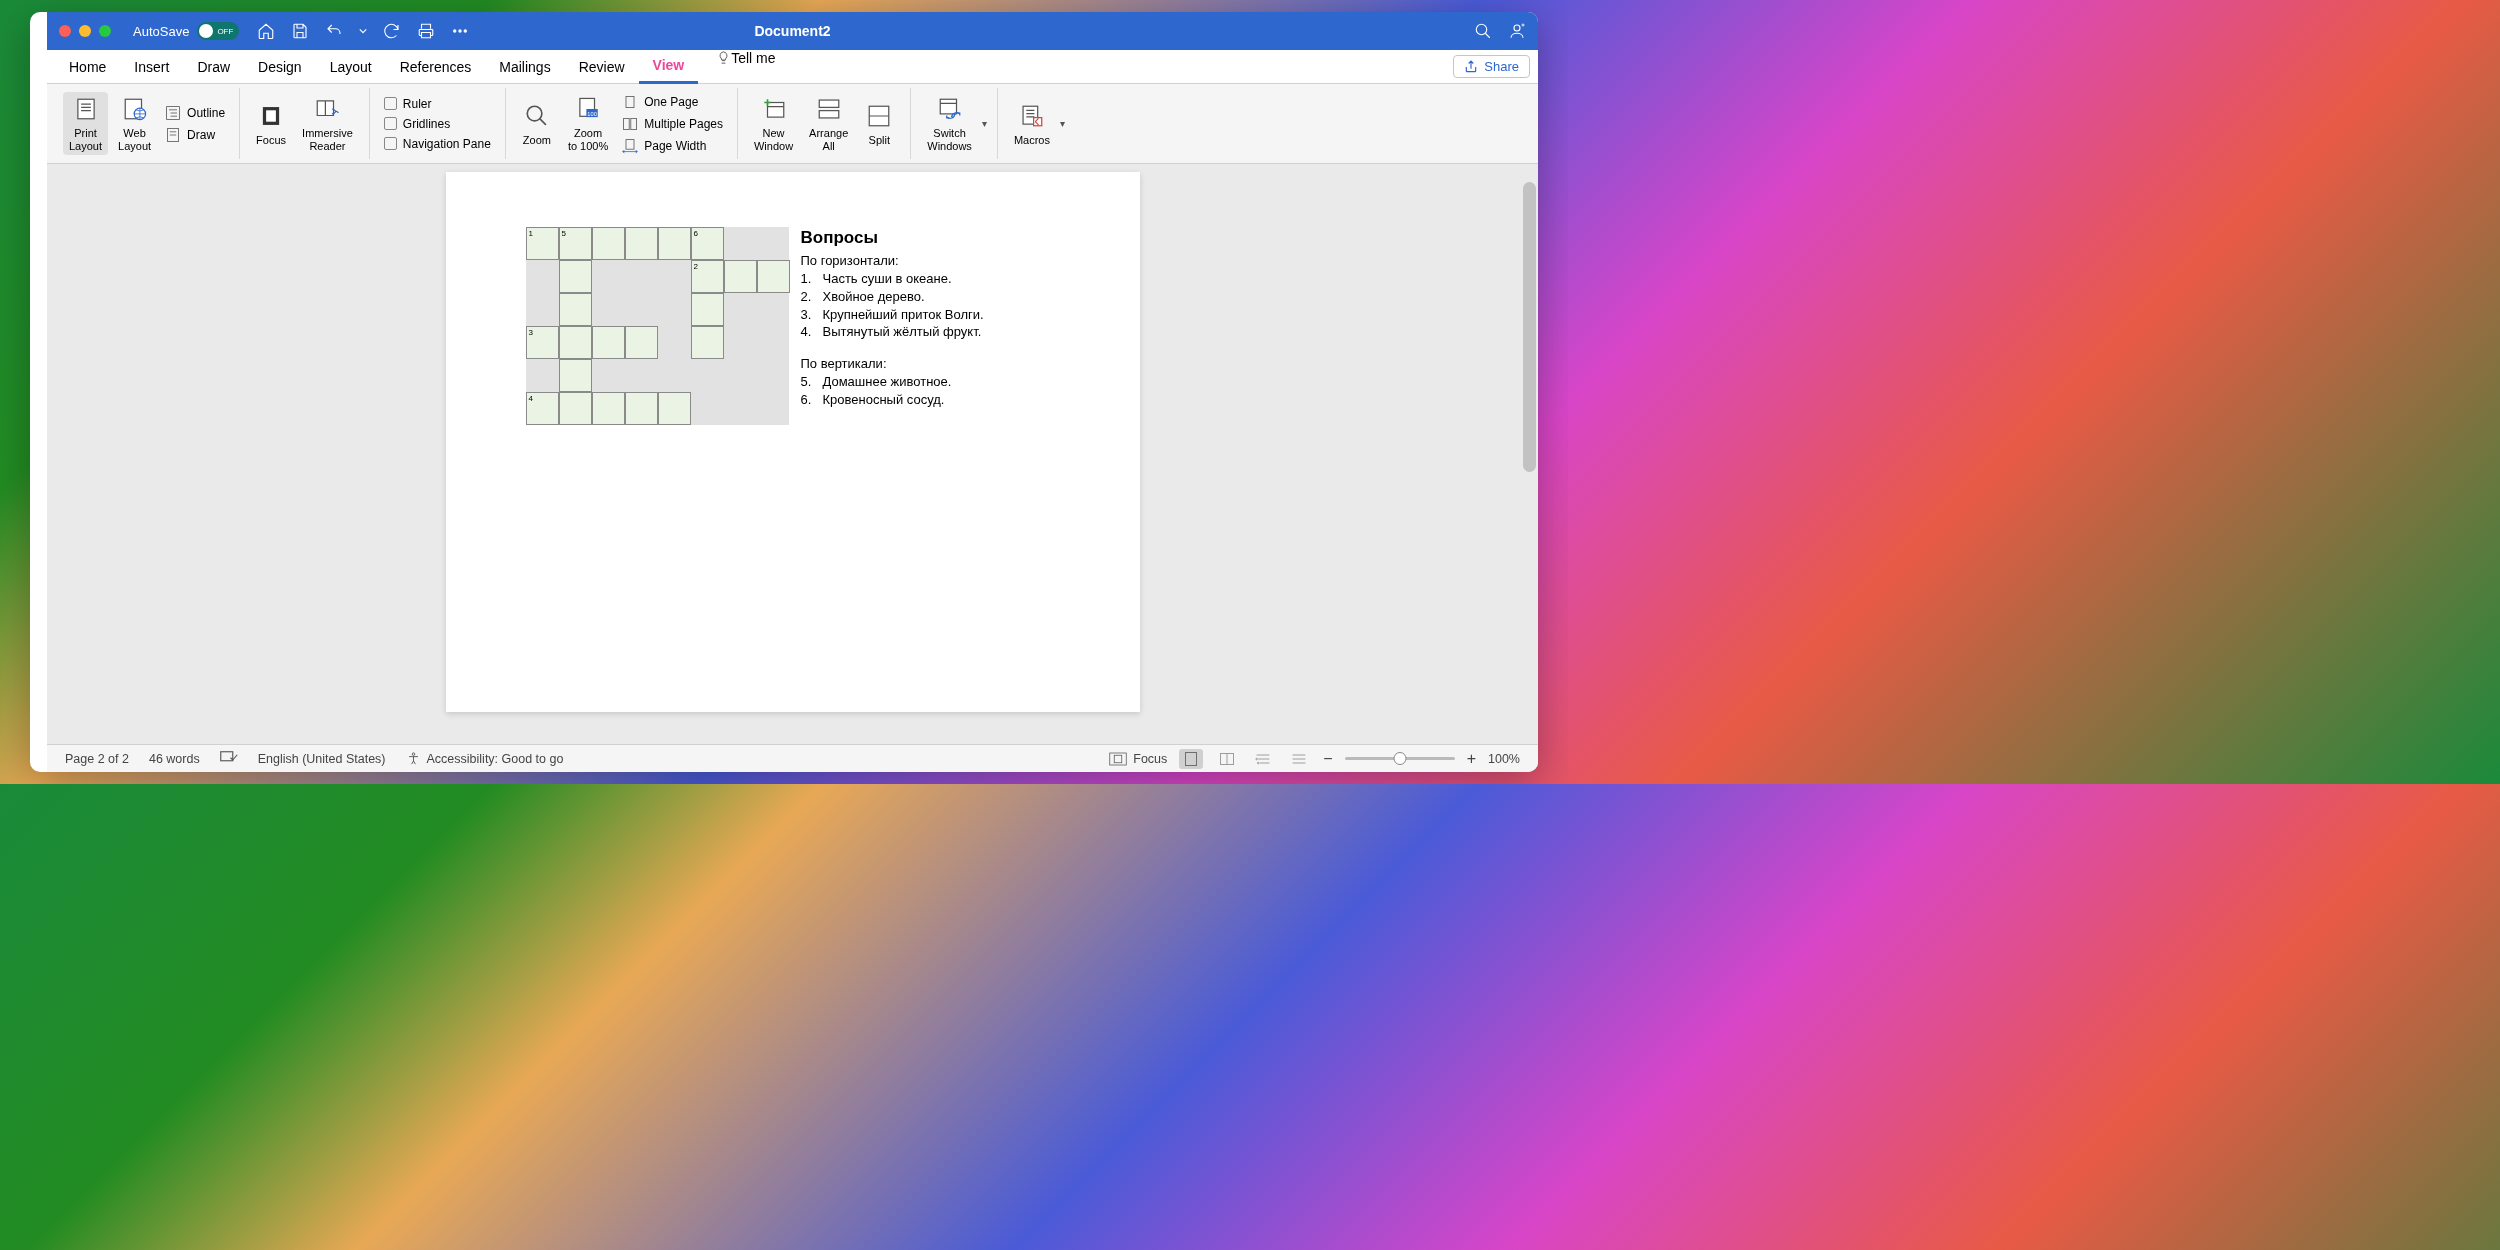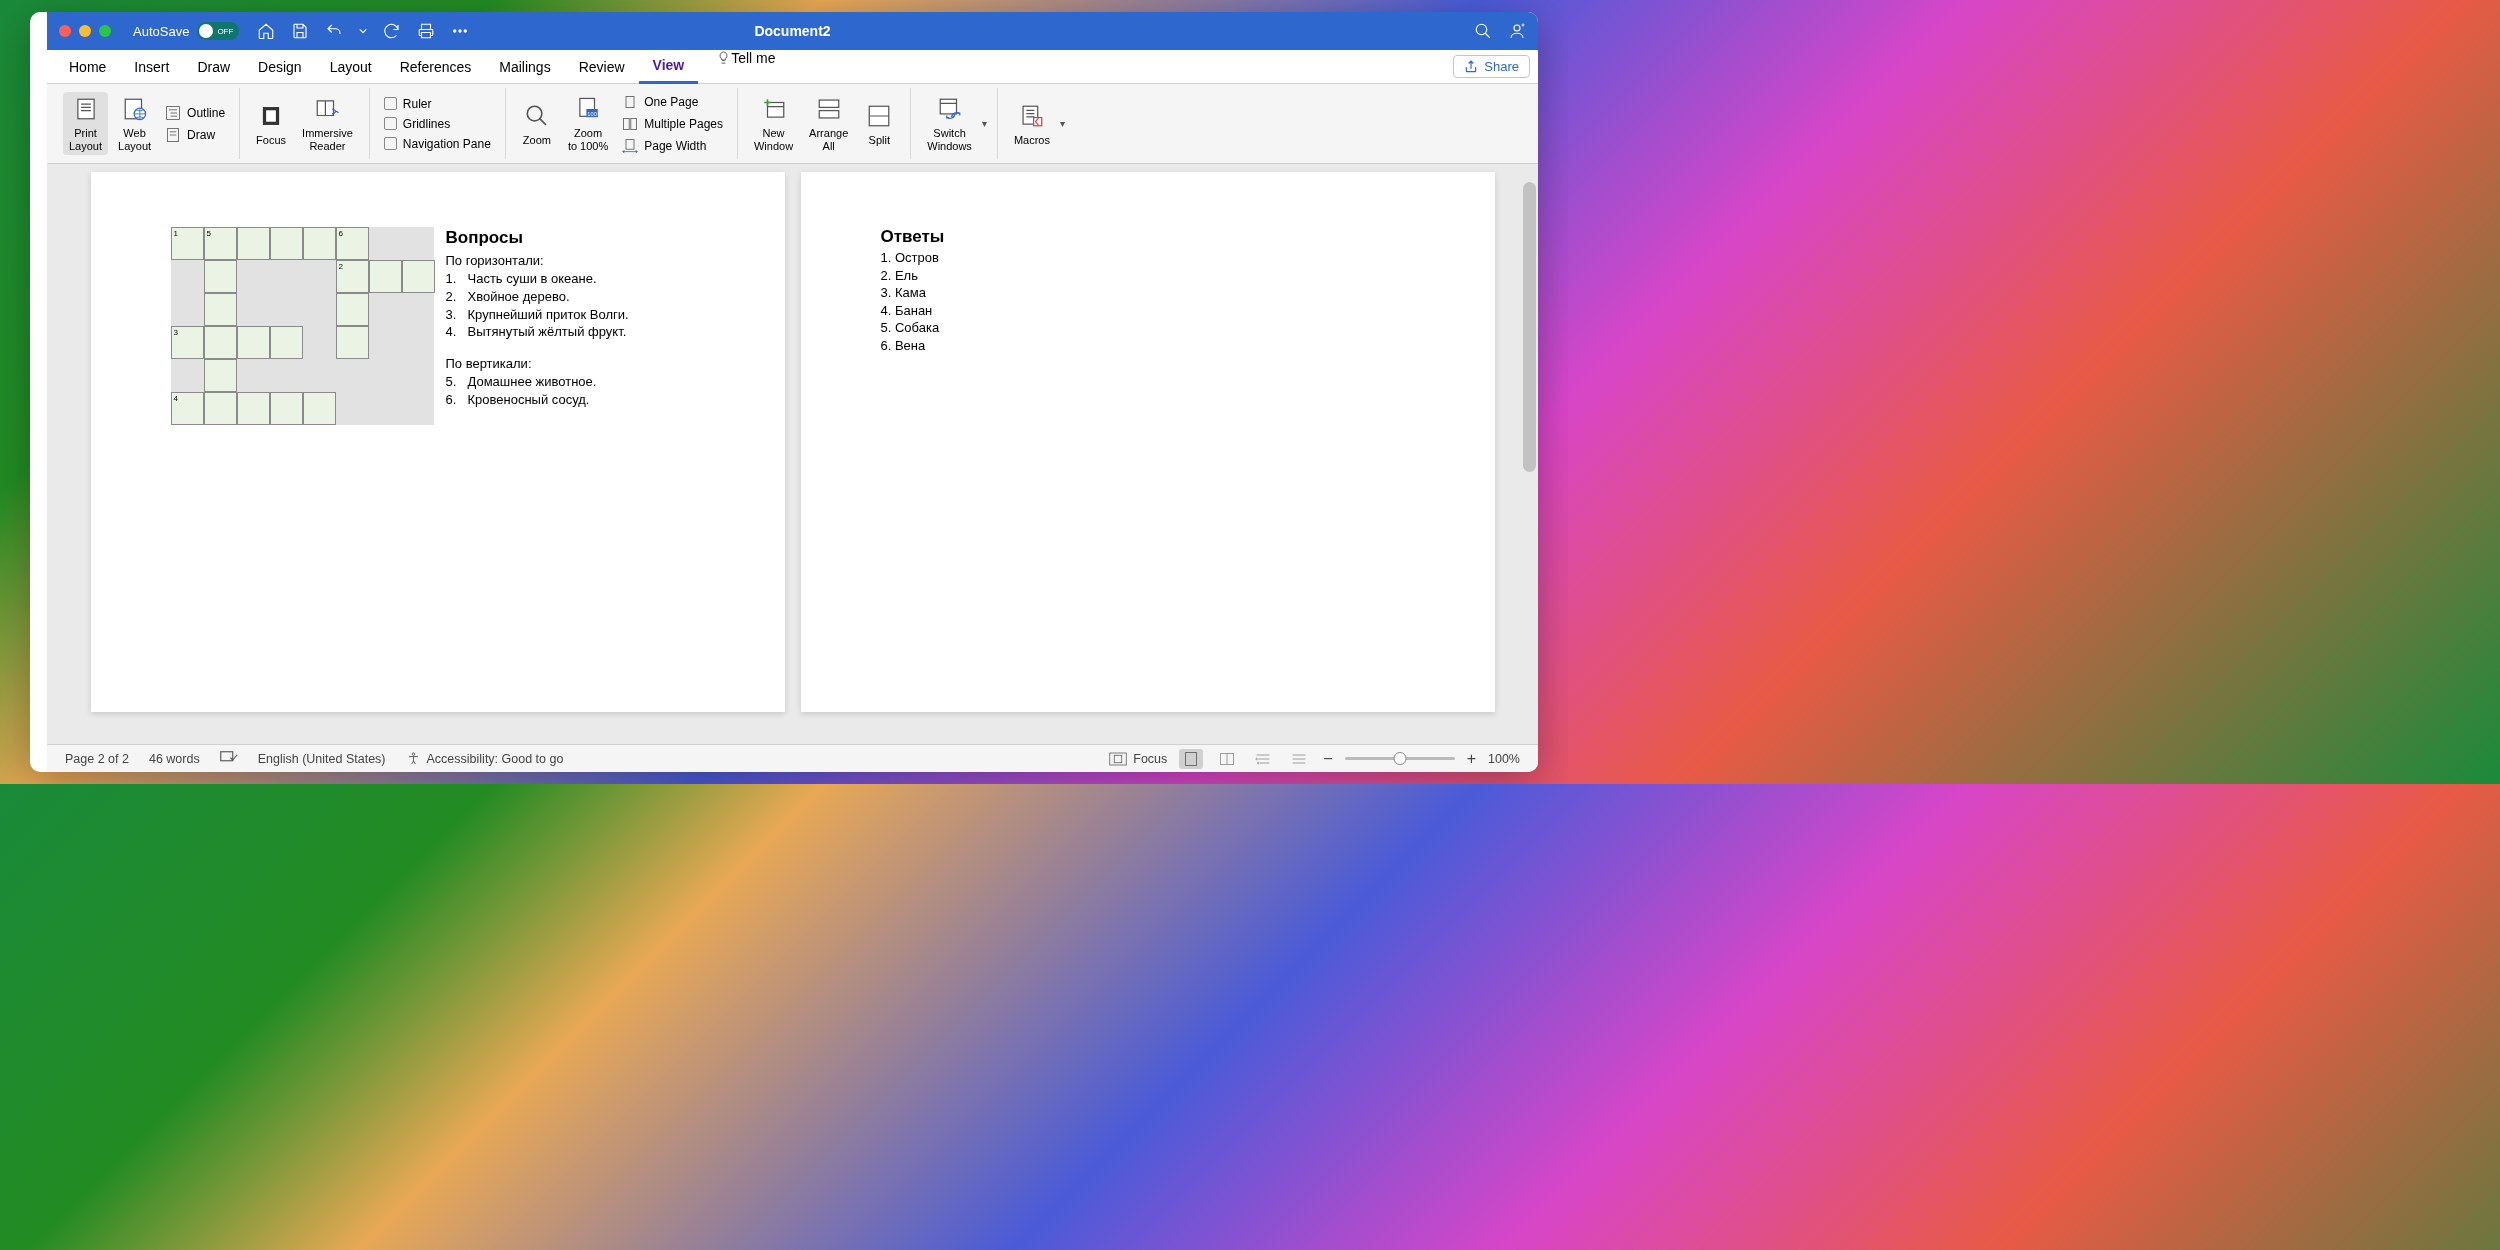--- a/index.html
+++ b/index.html
@@ -52,21 +52,21 @@
 .right-icons { margin-left: auto; display: flex; gap: 16px; }
 .tabs-row {
   background: #fff;
   height: 34px;
   display: flex;
   align-items: center;
   padding: 0 8px;
   border-bottom: 1px solid #d0d0d0;
 }
 .tab { padding: 0 14px; font-size: 14px; cursor: pointer; height: 34px; display: flex; align-items: center; }
-.tab.active { font-weight: 600; border-bottom: 3px solid #2e67cd; color: #4c1d95; }
+.tab.active { font-weight: 600; border-bottom: 3px solid #2e67cd; color: #ec4899; }
 .tellme { display: flex; align-items: flex-start; margin-left: 4px; }
 .share-btn {
   margin-left: auto;
   border: 1px solid #c5c5c5;
   border-radius: 4px;
   padding: 3px 10px;
   font-size: 13px;
   display: flex; align-items: center; gap: 6px;
   cursor: pointer;
   justify-content: center;
@@ -507,33 +507,20 @@
                 <span>Домашнее животное.</span>
               </li>
               <li>
                 <span class="num">6.</span>
                 <span>Кровеносный сосуд.</span>
               </li>
             </ol>
         </div>
       </div>
     </div>
-    <div class="page">
-      <div class="answers">
-        <h3>Ответы</h3>
-        <div id="answers-list">
-            <div>1. Остров</div>
-            <div>2. Ель</div>
-            <div>3. Кама</div>
-            <div>4. Банан</div>
-            <div>5. Собака</div>
-            <div>6. Вена</div>
-          </div>
-      </div>
-    </div>
     <div class="vscroll"></div>
   </div>
 
   <div class="statusbar">
     <span>Page 2 of 2</span>
     <span>46 words</span>
     <span><svg width="18" height="14" viewBox="0 0 24 18" fill="none" stroke="#555" stroke-width="1.5">
           <rect x="1" y="2" width="16" height="12"></rect>
           <path d="M14 10l3 3 6-7"></path>
         </svg></span>

